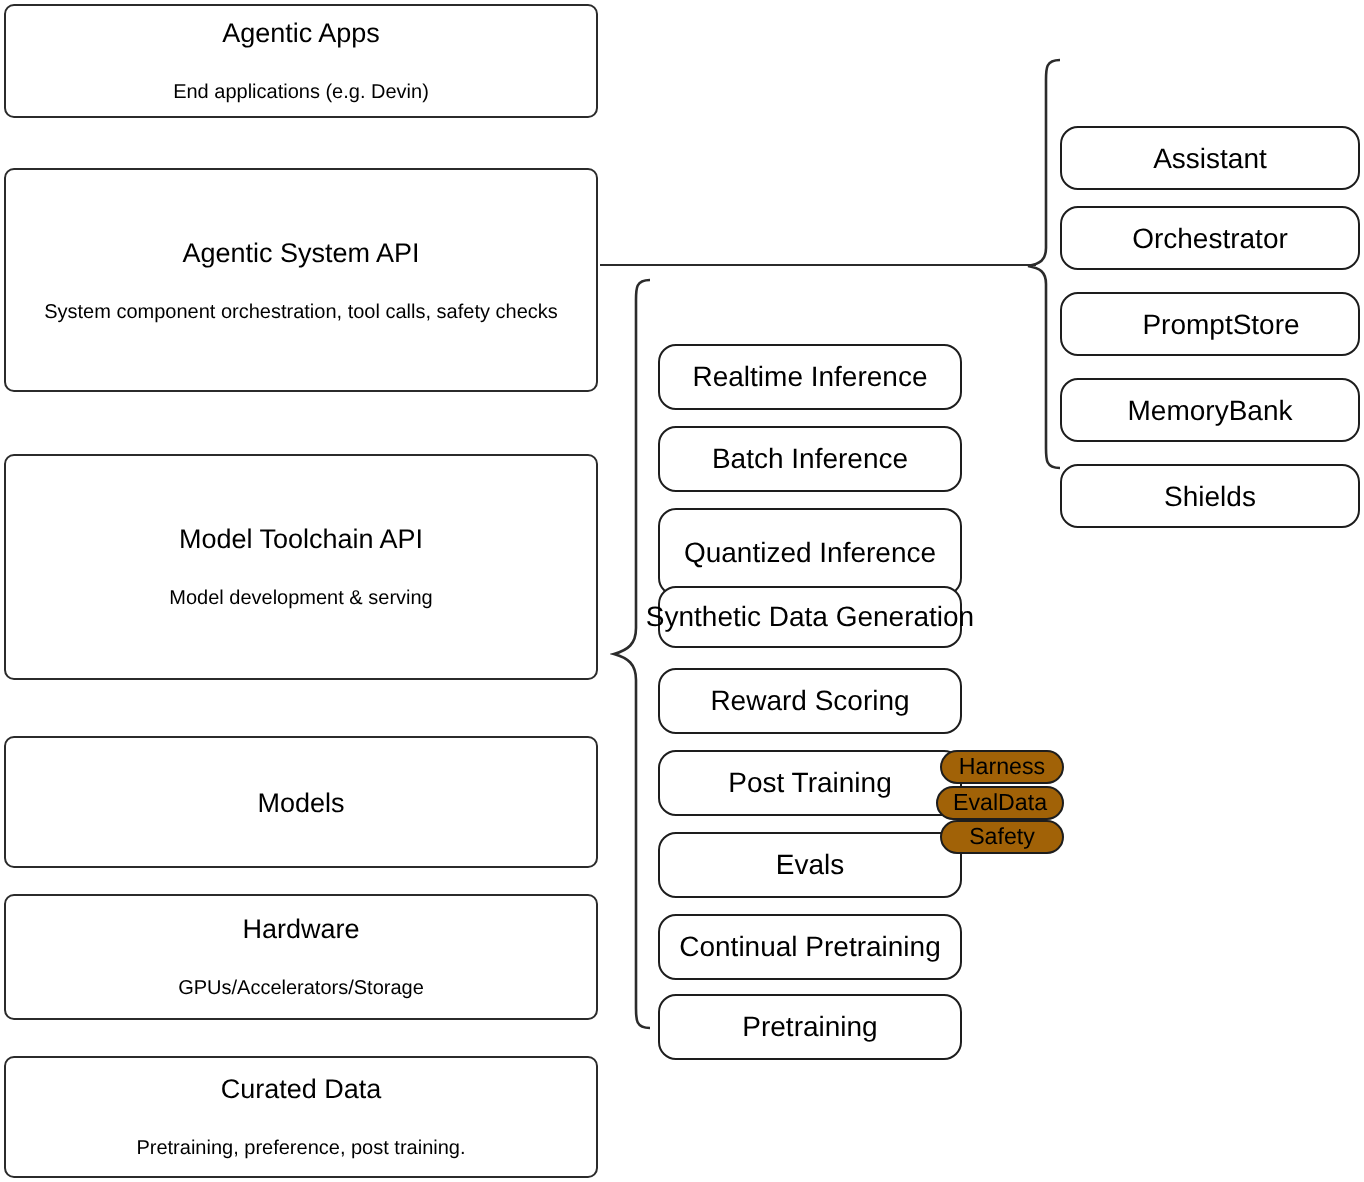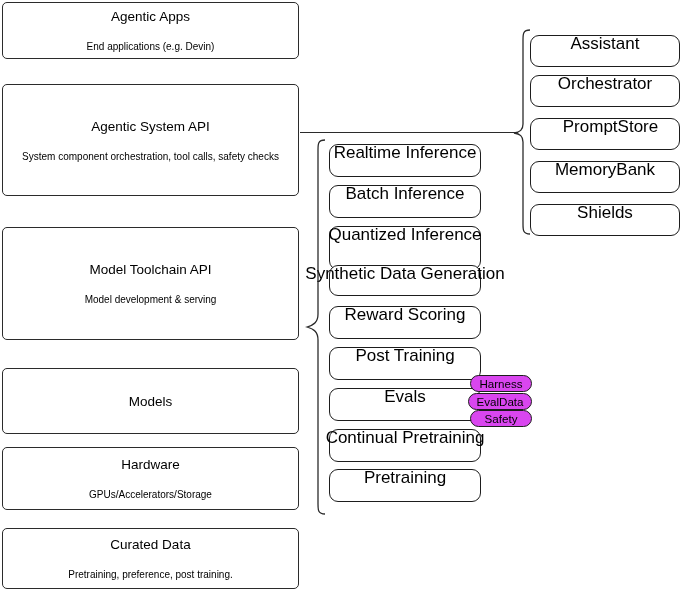--- a/index.html
+++ b/index.html
@@ -48,34 +48,36 @@
   }
 
   
   .pill-box {
     position: absolute;
     box-sizing: border-box;
     border: 1.3px solid #1d1d1d;
     border-radius: 9px;
     background: #ffffff;
     display: flex;
+    align-items: center;
     justify-content: center;
-    font-size: 17px;
+    font-size: 14px;
     line-height: 15px;
     color: #000;
     white-space: nowrap;
+    margin-top: 28px;
   }
 
   
   .badge-pill {
     position: absolute;
     box-sizing: border-box;
     border: 1.2px solid #1d1d1d;
     border-radius: 999px;
-    background: #d946ef;
+    background: #a16207;
     display: flex;
     align-items: center;
     justify-content: center;
     font-size: 11.6px;
     line-height: 13px;
     color: #000;
     white-space: nowrap;
     z-index: 6;
   }
 

